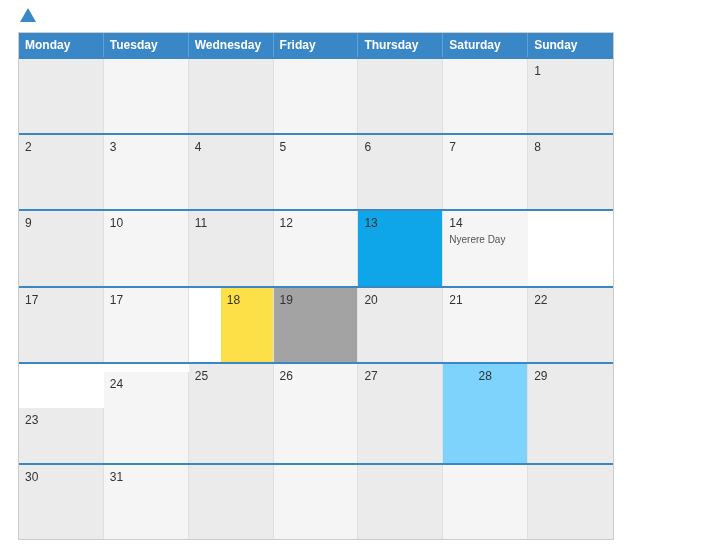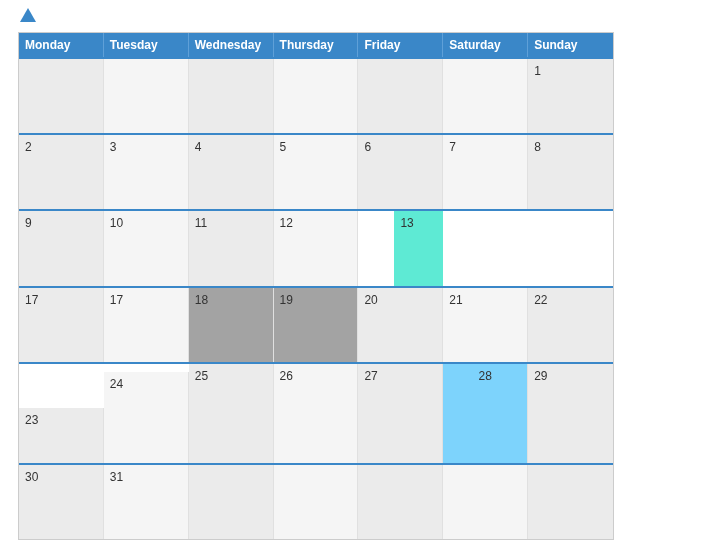--- a/index.html
+++ b/index.html
@@ -141,22 +141,22 @@
       <span class="main-title"></span>
     </div>
     <div class="country"></div>
   </div>
 
   <div class="calendar">
     <div class="weekdays-row">
     <div class="weekday-cell">Monday</div>
         <div class="weekday-cell">Tuesday</div>
         <div class="weekday-cell">Wednesday</div>
+        <div class="weekday-cell">Friday</div>
         <div class="weekday-cell">Thursday</div>
-        <div class="weekday-cell">Friday</div>
         <div class="weekday-cell">Saturday</div>
         <div class="weekday-cell">Sunday</div>
       </div>
     <div class="weeks-container">
     <div class="week-row">
           <div class="day-cell" style="background: rgb(235, 235, 235);"></div>
           <div class="day-cell" style="background: rgb(245, 245, 245);"></div>
           <div class="day-cell" style="background: rgb(235, 235, 235);"></div>
           <div class="day-cell" style="background: rgb(245, 245, 245);"></div>
           <div class="day-cell" style="background: rgb(235, 235, 235);"></div>
@@ -194,32 +194,36 @@
           </div>
           <div class="day-cell" style="background: rgb(245, 245, 245);">
             <span class="day-num">10</span>
           </div>
           <div class="day-cell" style="background: rgb(235, 235, 235);">
             <span class="day-num">11</span>
           </div>
           <div class="day-cell" style="background: rgb(245, 245, 245);">
             <span class="day-num">12</span>
           </div>
-          <div class="day-cell" style="background: #5eead4; margin-left: 36px;">
+          <div class="day-cell" style="background: #0ea5e9;">
             <span class="day-num">13</span>
           </div>
+          <div class="day-cell" style="background: rgb(245, 245, 245);">
+            <span class="day-num">14</span>
+            <span class="day-event">Nyerere Day</span>
+          </div>
         </div>
         <div class="week-row">
           <div class="day-cell" style="background: rgb(235, 235, 235);">
             <span class="day-num">17</span>
           </div>
           <div class="day-cell" style="background: rgb(245, 245, 245);">
             <span class="day-num">17</span>
           </div>
-          <div class="day-cell" style="background: #a3a3a3;">
+          <div class="day-cell" style="background: #fde047; margin-left: 32px;">
             <span class="day-num">18</span>
           </div>
           <div class="day-cell" style="background: #a3a3a3;">
             <span class="day-num">19</span>
           </div>
           <div class="day-cell" style="background: rgb(235, 235, 235);">
             <span class="day-num">20</span>
           </div>
           <div class="day-cell" style="background: rgb(245, 245, 245);">
             <span class="day-num">21</span>

